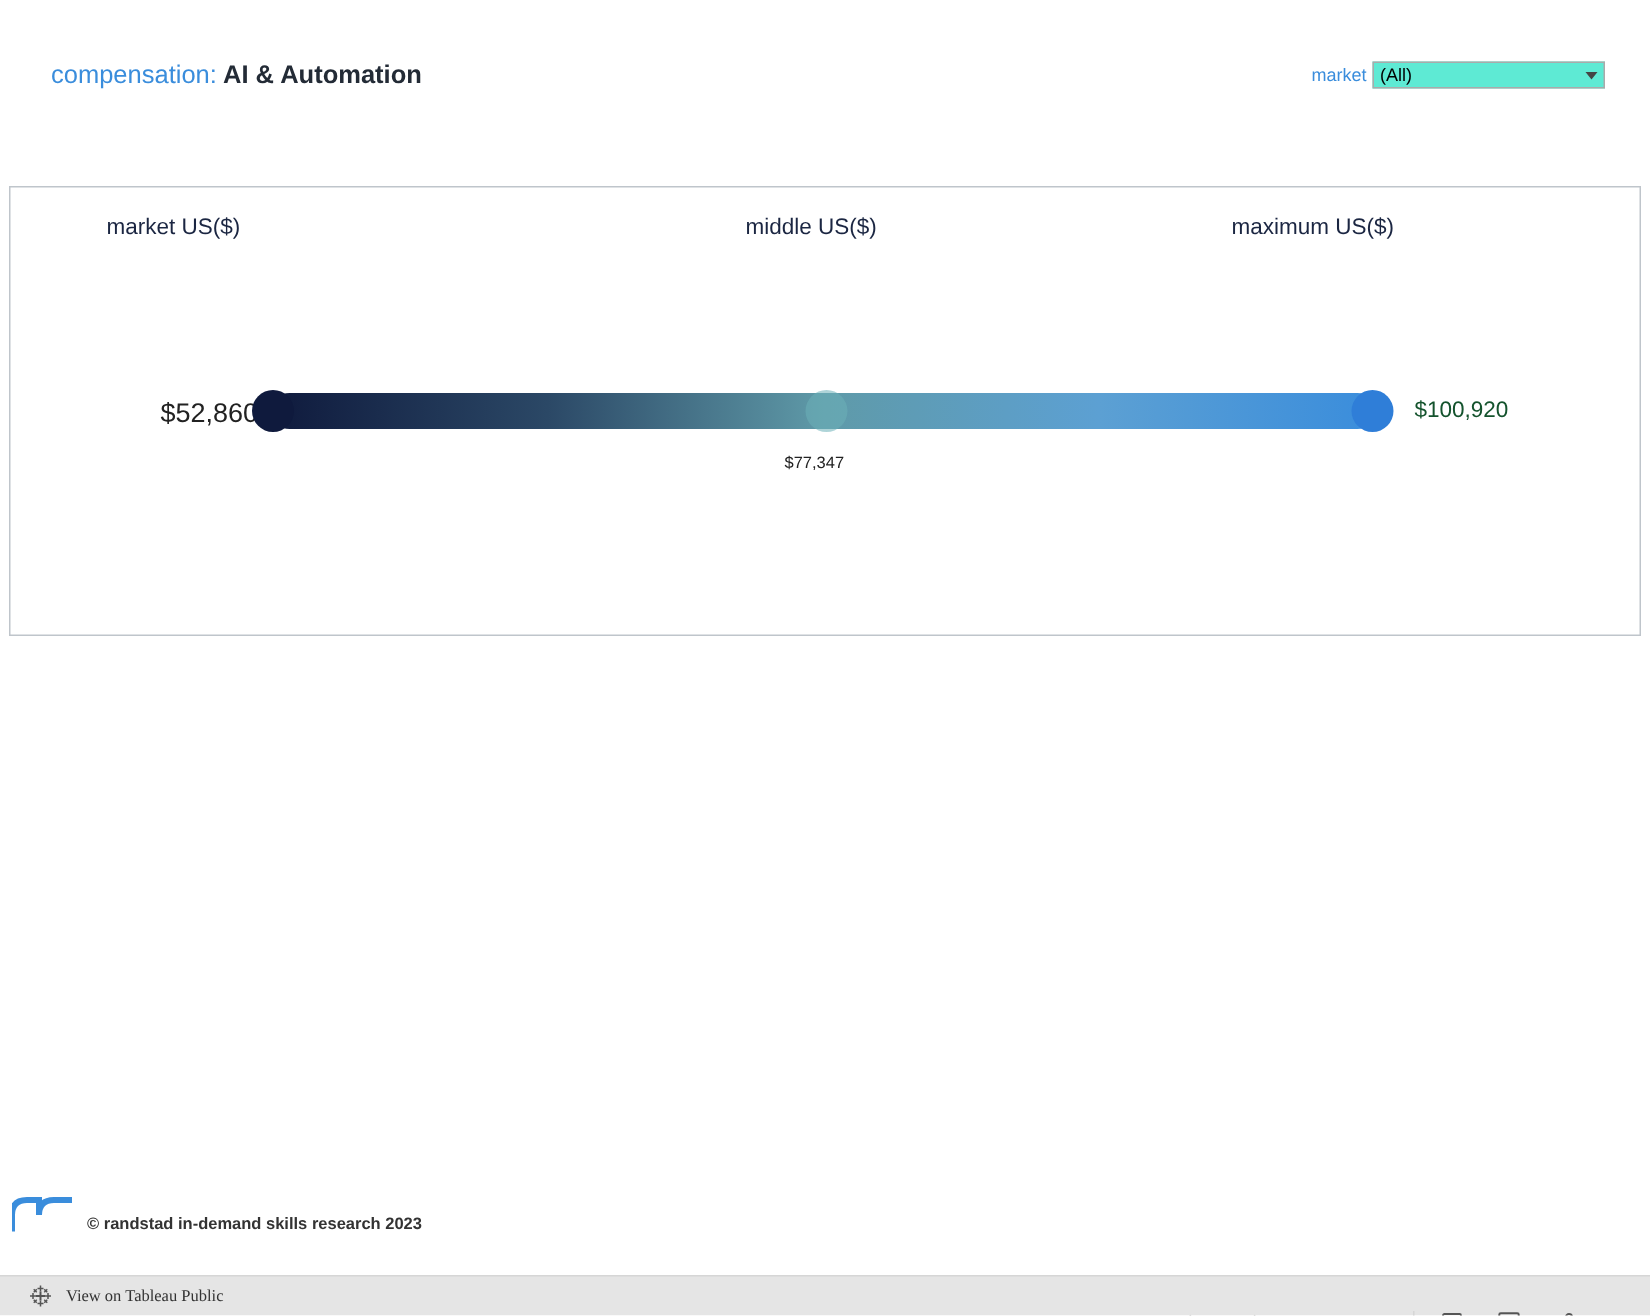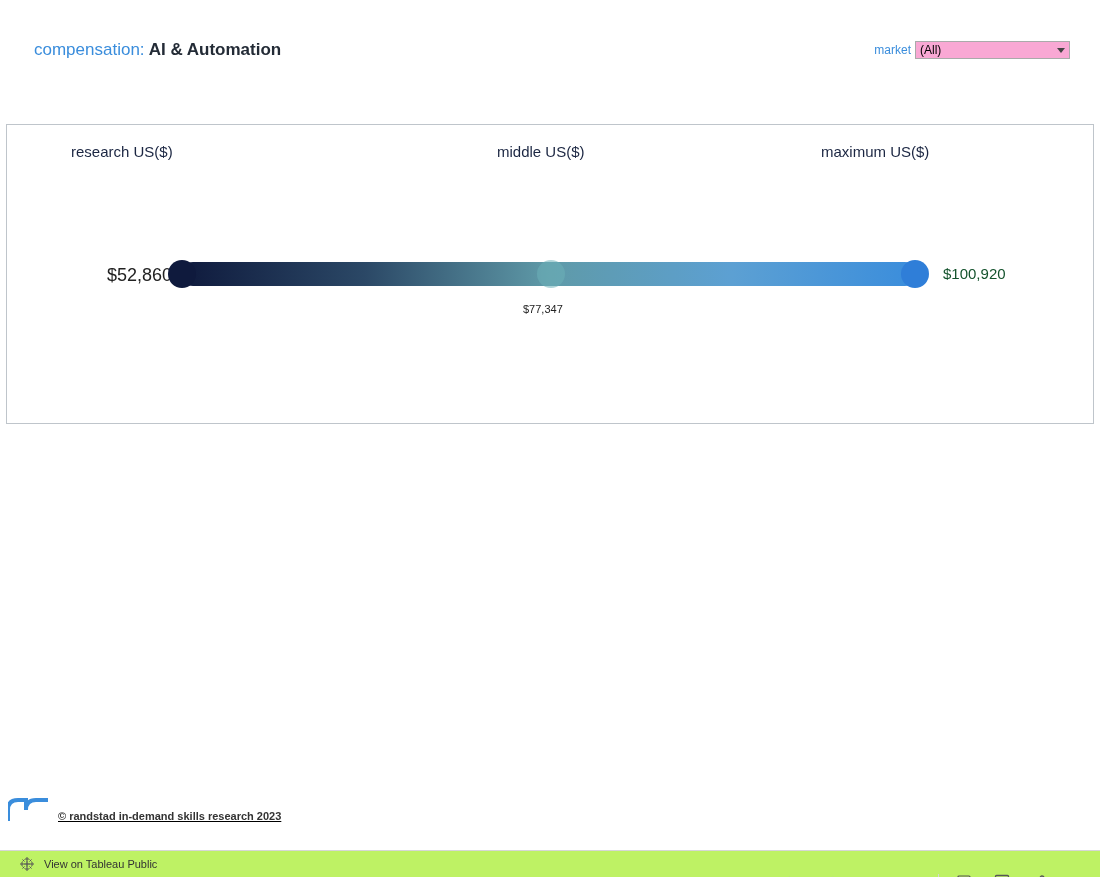--- a/index.html
+++ b/index.html
@@ -40,21 +40,21 @@
     .market-label {
       color: #3a8ddc;
       font-size: 12px;
       font-weight: 500;
     }
     .market-select {
       width: 155px;
       height: 18px;
       font-size: 12px;
       border: 1px solid #aaa;
-      background: #f9a8d4;
+      background: #5eead4;
       padding: 0 16px 0 4px;
       position: relative;
       display: flex;
       align-items: center;
       cursor: pointer;
     }
     .market-select::after {
       content: "";
       position: absolute;
       right: 4px;
@@ -128,41 +128,41 @@
       left: 161px;
       top: 4px;
     }
     .footer-note {
       position: absolute;
       left: 8px;
       top: 798px;
       display: flex;
       align-items: flex-end;
       gap: 8px;
-      text-decoration: underline;
     }
     .footer-note .copyright {
       font-size: 11px;
       color: #333;
       font-weight: 600;
     }
     .toolbar {
       position: absolute;
       bottom: 0;
       left: 0;
       right: 0;
       height: 27px;
       border-top: 1px solid #d6d6d6;
       display: flex;
       align-items: center;
       justify-content: space-between;
       padding: 0 18px;
-      background: #bef264;
+      background: #e5e5e5;
       font-size: 11px;
       color: #333;
+      font-family: Liberation Serif, serif;
     }
     .toolbar-left {
       display: flex;
       align-items: center;
       gap: 8px;
     }
     .toolbar-right {
       display: flex;
       align-items: center;
       gap: 18px;
@@ -226,21 +226,21 @@
   <div class="market-group">
     <span class="market-label">market</span>
     <div class="market-select">
       <span>(All)</span>
     </div>
   </div>
 </div>
 
 <div class="chart-panel">
   <div class="col-labels">
-    <span class="col-min">research US($)</span>
+    <span class="col-min">market US($)</span>
     <span class="col-mid">middle US($)</span>
     <span class="col-max">maximum US($)</span>
   </div>
 
   <div class="track-area">
     <span class="min-val">$52,860</span>
     <span class="max-val">$100,920</span>
     <span class="mid-val">$77,347</span>
 
     <svg class="bar" width="770" height="30">

